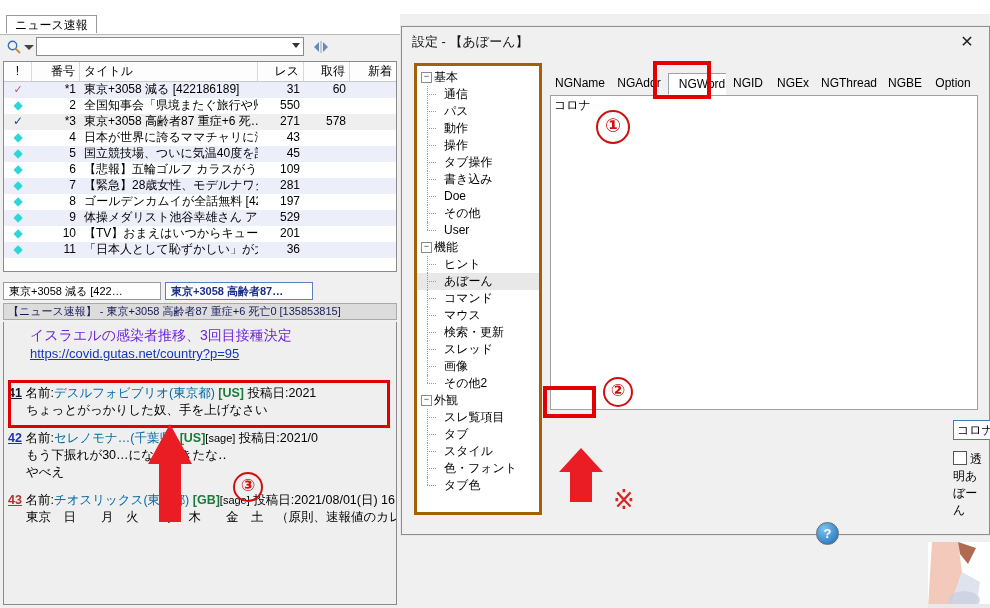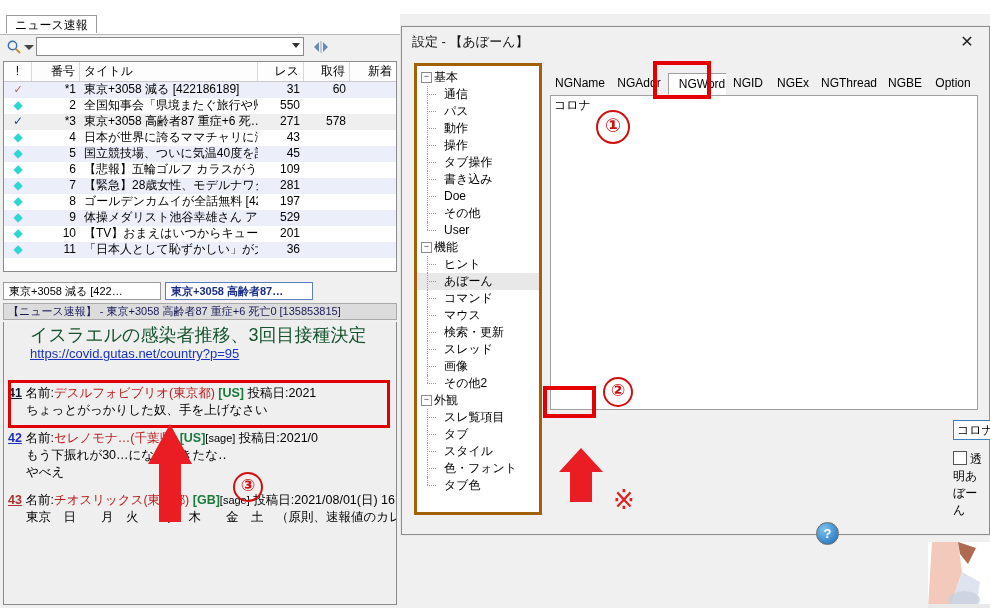--- a/index.html
+++ b/index.html
@@ -62,32 +62,32 @@
 
   
   .th-title{position:absolute;left:3px;top:303px;width:394px;height:17px;
         background:#dcdcdc;border:1px solid #a9a9a9;box-sizing:border-box;
         font-size:11px;line-height:15px;padding-left:4px;color:#1a1a5a;white-space:nowrap;overflow:hidden;}
 
   
   .postpane{position:absolute;left:3px;top:322px;width:394px;height:283px;background:#efefef;
         border:1px solid #8a8a8a;border-top:none;box-sizing:border-box;overflow:hidden;}
   .op-block{padding:4px 0 2px 26px;}
-  .op-line{font-size:18px;color:#14532d;line-height:19px;}
+  .op-line{font-size:14px;color:#6d28d9;line-height:19px;}
   .op-link{font-size:13px;color:#1a33c0;text-decoration:underline;line-height:18px;}
 
   .post{padding:3px 2px 3px 4px;}
   .pnum{font-weight:bold;text-decoration:underline;}
   .pnum.n40{color:#1f2fc0;}
   .pnum.n41{color:#0f172a;}
   .pnum.n42{color:#1f2fc0;}
   .pnum.n43{color:#b03030;}
   .phead{font-size:12.5px;line-height:17px;white-space:nowrap;}
   .pname{color:#1a1ad0;font-weight:bold;text-decoration:underline;}
-  .pname-green{color:#b91c1c;text-align:center;}
+  .pname-green{color:#0369a1;text-align:center;}
   .pflag{color:#1a7a3a;font-weight:bold;}
   .pbody{font-size:12.5px;line-height:17px;padding-left:18px;white-space:nowrap;}
 
   
   .hl-box{position:absolute;left:8px;top:380px;width:382px;height:48px;
         border:3px solid #e00000;box-sizing:border-box;pointer-events:none;}
 
   
   .arrow-left{position:absolute;left:148px;top:424px;width:44px;height:98px;}
   .arrow-left .shaft{position:absolute;left:11px;top:38px;width:22px;height:60px;background:#ea1c24;}

